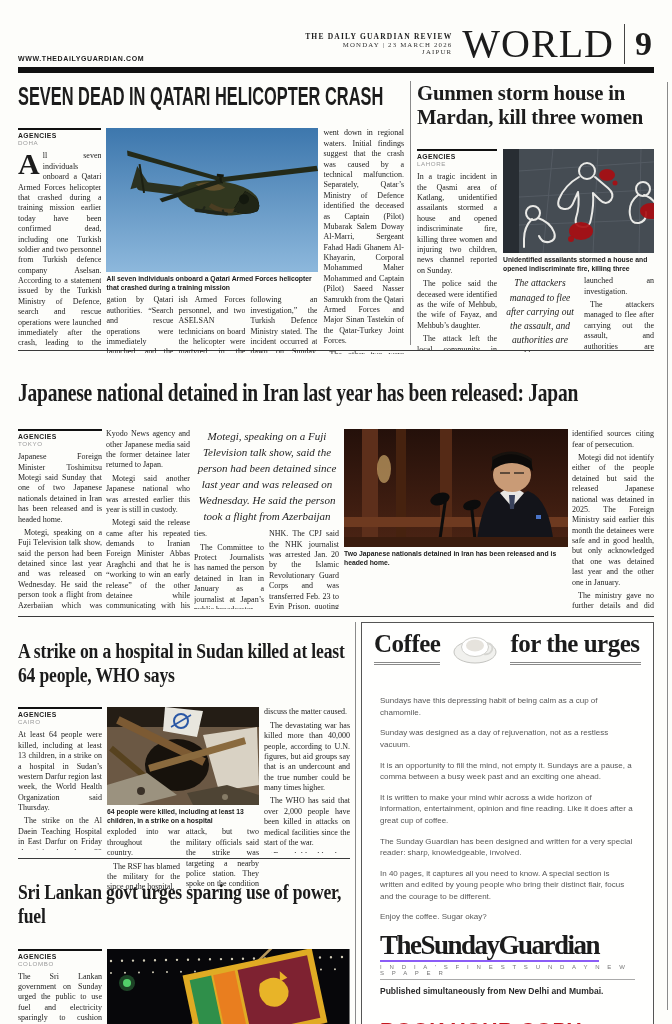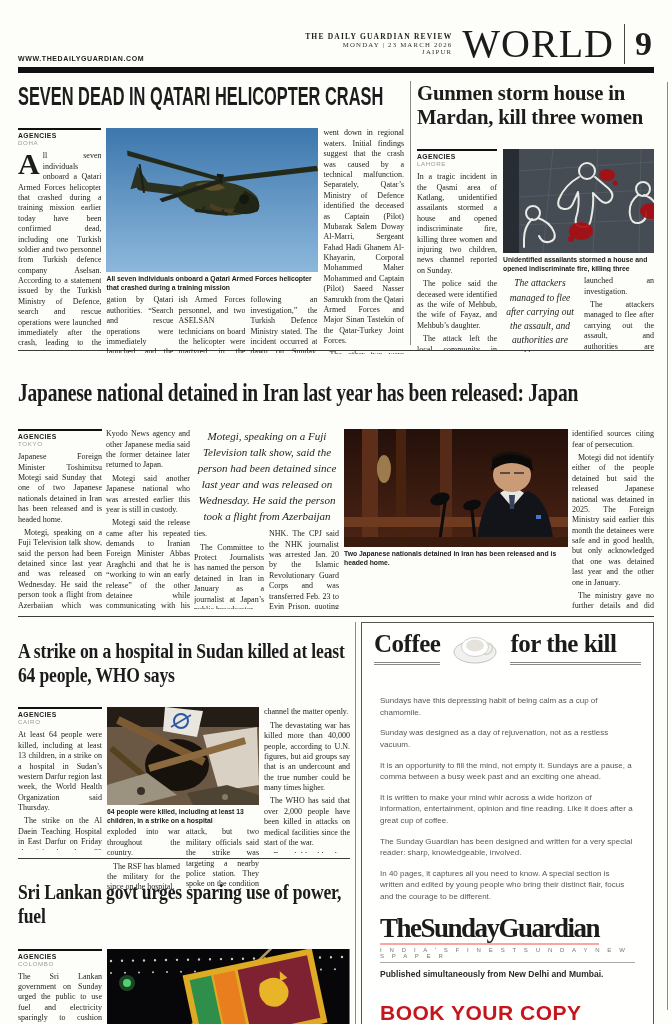--- a/index.html
+++ b/index.html
@@ -95,21 +95,21 @@
   .coffee-title{display:flex;gap:12px;}
   .ct-txt{font:700 25px "Liberation Serif",serif;letter-spacing:-.5px;border-bottom:3px double #8a8a8a;
           padding-bottom:3px;line-height:1;}
   .ct-left{flex:0 0 auto;}
   .ct-right{flex:1;}
   .cup{flex:0 0 auto;margin-bottom:-4px;}
   .coffee-body{margin-top:30px;font:400 8px/1.45 "Liberation Sans",sans-serif;color:#575757;padding:0 6px;}
   .coffee-body p{margin:0 0 9px 0;text-indent:0;}
   .tsg{margin-top:auto;padding:0 6px;}
   .tsg-logo{font:700 27px "Liberation Serif",serif;letter-spacing:-1.5px;line-height:1;
-            border-bottom:2px solid #fca5a5;display:inline-block;padding-bottom:1px;}
+            border-bottom:2px solid #8b5cf6;display:inline-block;padding-bottom:1px;}
   .tsg-tag{font:400 6px "Liberation Sans",sans-serif;letter-spacing:3.1px;color:#777;
            border-bottom:1px solid #aaa;padding:2px 0 3px 0;margin-bottom:6px;}
   .tsg-pub{font:700 8.5px "Liberation Sans",sans-serif;color:#2b2b2b;margin-bottom:22px;}
   .tsg-cta{font:700 21px "Liberation Sans",sans-serif;letter-spacing:.5px;}
   .edge-rule{position:absolute;right:4px;top:82px;height:928px;width:1px;background:#8a8a8a;}
 </style>
 </head>
 <body>
 
 <div class="page">
@@ -368,21 +368,21 @@
               <div class="bodycol">
                   <p>exploded into war throughout the country.</p>
                   <p>The RSF has blamed the military for the since on the hospital.</p>
                 </div>
               <div class="bodycol">
                   <p>attack, but two military officials said the strike was targeting a nearby police station. They spoke on the condition of anonymity as they were not allowed to</p>
                 </div>
             </div>
           </div>
           <div class="s-c4 bodycol">
-              <p>channel the matter openly.</p>
+              <p>discuss the matter caused.</p>
               <p>The devastating war has killed more than 40,000 people, according to U.N. figures, but aid groups say that is an undercount and the true number could be many times higher.</p>
               <p>The WHO has said that over 2,000 people have been killed in attacks on medical facilities since the start of the war.</p>
               <p>“Enough blood has been spilled. Enough suffering has been inflicted. The time has come to de-escalate the conflict in Sudan,” said Ghebreyesus.</p>
             </div>
         </div>
       </section>
 
       <section class="lanka">
         <h2 class="h-wide">Sri Lankan govt urges sparing use of power, fuel</h2>
         <div class="lanka-body">
@@ -431,29 +431,30 @@
       <div class="coffee-title">
         <span class="ct-txt ct-left">Coffee</span>
         <span class="cup">
           <svg viewBox="0 0 46 34" width="46" height="34">
             <ellipse cx="23" cy="21" rx="21" ry="11" fill="#f1f1ee" stroke="#c4c4c0" stroke-width="1"></ellipse>
             <ellipse cx="23" cy="16" rx="13.5" ry="9.5" fill="#ffffff" stroke="#cfcfcb" stroke-width="1"></ellipse>
             <ellipse cx="23" cy="14.5" rx="9" ry="6" fill="#e6e3dd"></ellipse>
             <path d="M35,12 q7,1 5,7 q-2,5 -8,4" fill="none" stroke="#d6d6d2" stroke-width="2"></path>
           </svg>
         </span>
-        <span class="ct-txt ct-right">for the kill</span>
+        <span class="ct-txt ct-right">for the urges</span>
       </div>
       <div class="coffee-body">
           <p>Sundays have this depressing habit of being calm as a cup of chamomile.</p>
           <p>Sunday was designed as a day of rejuvenation, not as a restless vacuum.</p>
           <p>It is an opportunity to fill the mind, not empty it. Sundays are a pause, a comma between a busy week past and an exciting one ahead.</p>
           <p>It is written to make your mind whir across a wide horizon of information, entertainment, opinion and fine reading. Like it does after a great cup of coffee.</p>
           <p>The Sunday Guardian has been designed and written for a very special reader: sharp, knowledgeable, involved.</p>
           <p>In 40 pages, it captures all you need to know. A special section is written and edited by young people who bring their distinct flair, focus and the courage to be different.</p>
+          <p>Enjoy the coffee. Sugar okay?</p>
         </div>
       <div class="tsg">
         <div class="tsg-logo">TheSundayGuardian</div>
         <div class="tsg-tag">I N D I A ’ S   F I N E S T   S U N D A Y   N E W S P A P E R</div>
         <div class="tsg-pub">Published simultaneously from New Delhi and Mumbai.</div>
         <div class="tsg-cta" style="color: rgb(197, 22, 29);">BOOK YOUR COPY TODAY !</div>
       </div>
     </aside>
   </div>
 </div>

